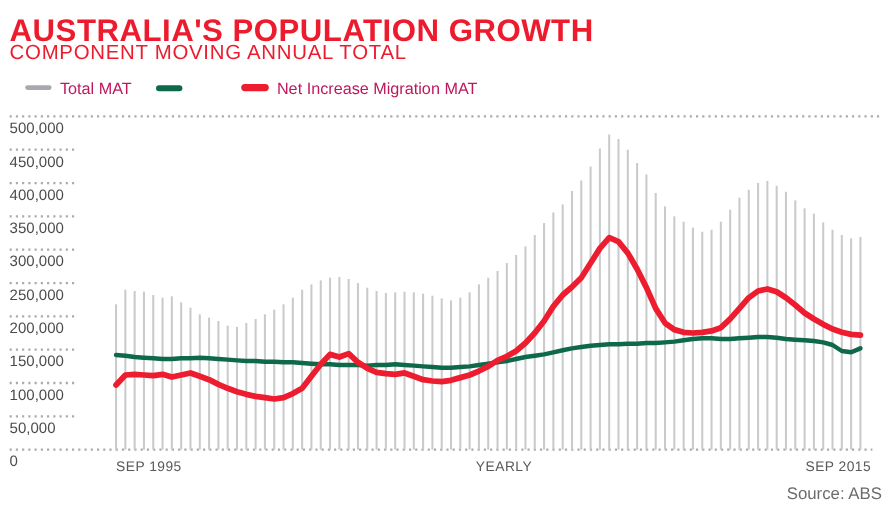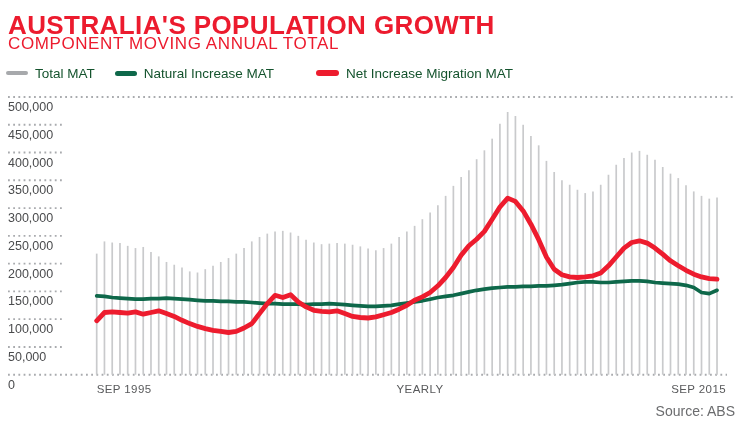--- a/index.html
+++ b/index.html
@@ -9,22 +9,22 @@
   }
   .title{
     position:absolute;left:8px;top:11px;margin:0;
     font-size:26px;font-weight:800;letter-spacing:0.4px;line-height:1.1;
   }
   .subtitle{
     position:absolute;left:8px;top:35px;margin:0;
     font-size:17px;font-weight:normal;letter-spacing:0.6px;line-height:1.1;
   }
   .legend{
-    position:absolute;left:6px;top:65px;height:16px;
-    display:flex;align-items:center;color:#14532d;font-size:13.5px;
+    position:absolute;left:21px;top:65px;height:16px;
+    display:flex;align-items:center;color:#be185d;font-size:13.5px;
   }
   .legend-item{display:flex;align-items:center;margin-right:20px;}
   .legend-item.third{margin-left:22px;}
   .legend-marker{display:inline-block;width:22px;border-radius:3px;margin-right:7px;}
   .legend-marker.m0{height:4px;}
   .legend-marker.m1{height:5px;}
   .legend-marker.m2{height:6px;width:23px;}
   .legend-label{white-space:nowrap;}
   #chart-svg{position:absolute;left:0;top:0;}
   .source{
@@ -160,21 +160,20 @@
 <h1 class="title" style="color: rgb(236, 27, 46);">AUSTRALIA'S POPULATION GROWTH</h1>
 <h2 class="subtitle" style="color: rgb(236, 27, 46);">COMPONENT MOVING ANNUAL TOTAL</h2>
 
 <div class="legend">
   <div class="legend-item">
     <span class="legend-marker m0" style="background: rgb(167, 169, 172);"></span>
     <span class="legend-label">Total MAT</span>
   </div>
   <div class="legend-item">
     <span class="legend-marker m1" style="background: rgb(14, 104, 74);"></span>
-    <span class="legend-label">Natural Increase MAT</span>
   </div>
   <div class="legend-item third">
     <span class="legend-marker m2" style="background: rgb(237, 28, 46);"></span>
     <span class="legend-label">Net Increase Migration MAT</span>
   </div>
 </div>
 
 <div class="source">Source: ABS</div>
 
 </body></html>

